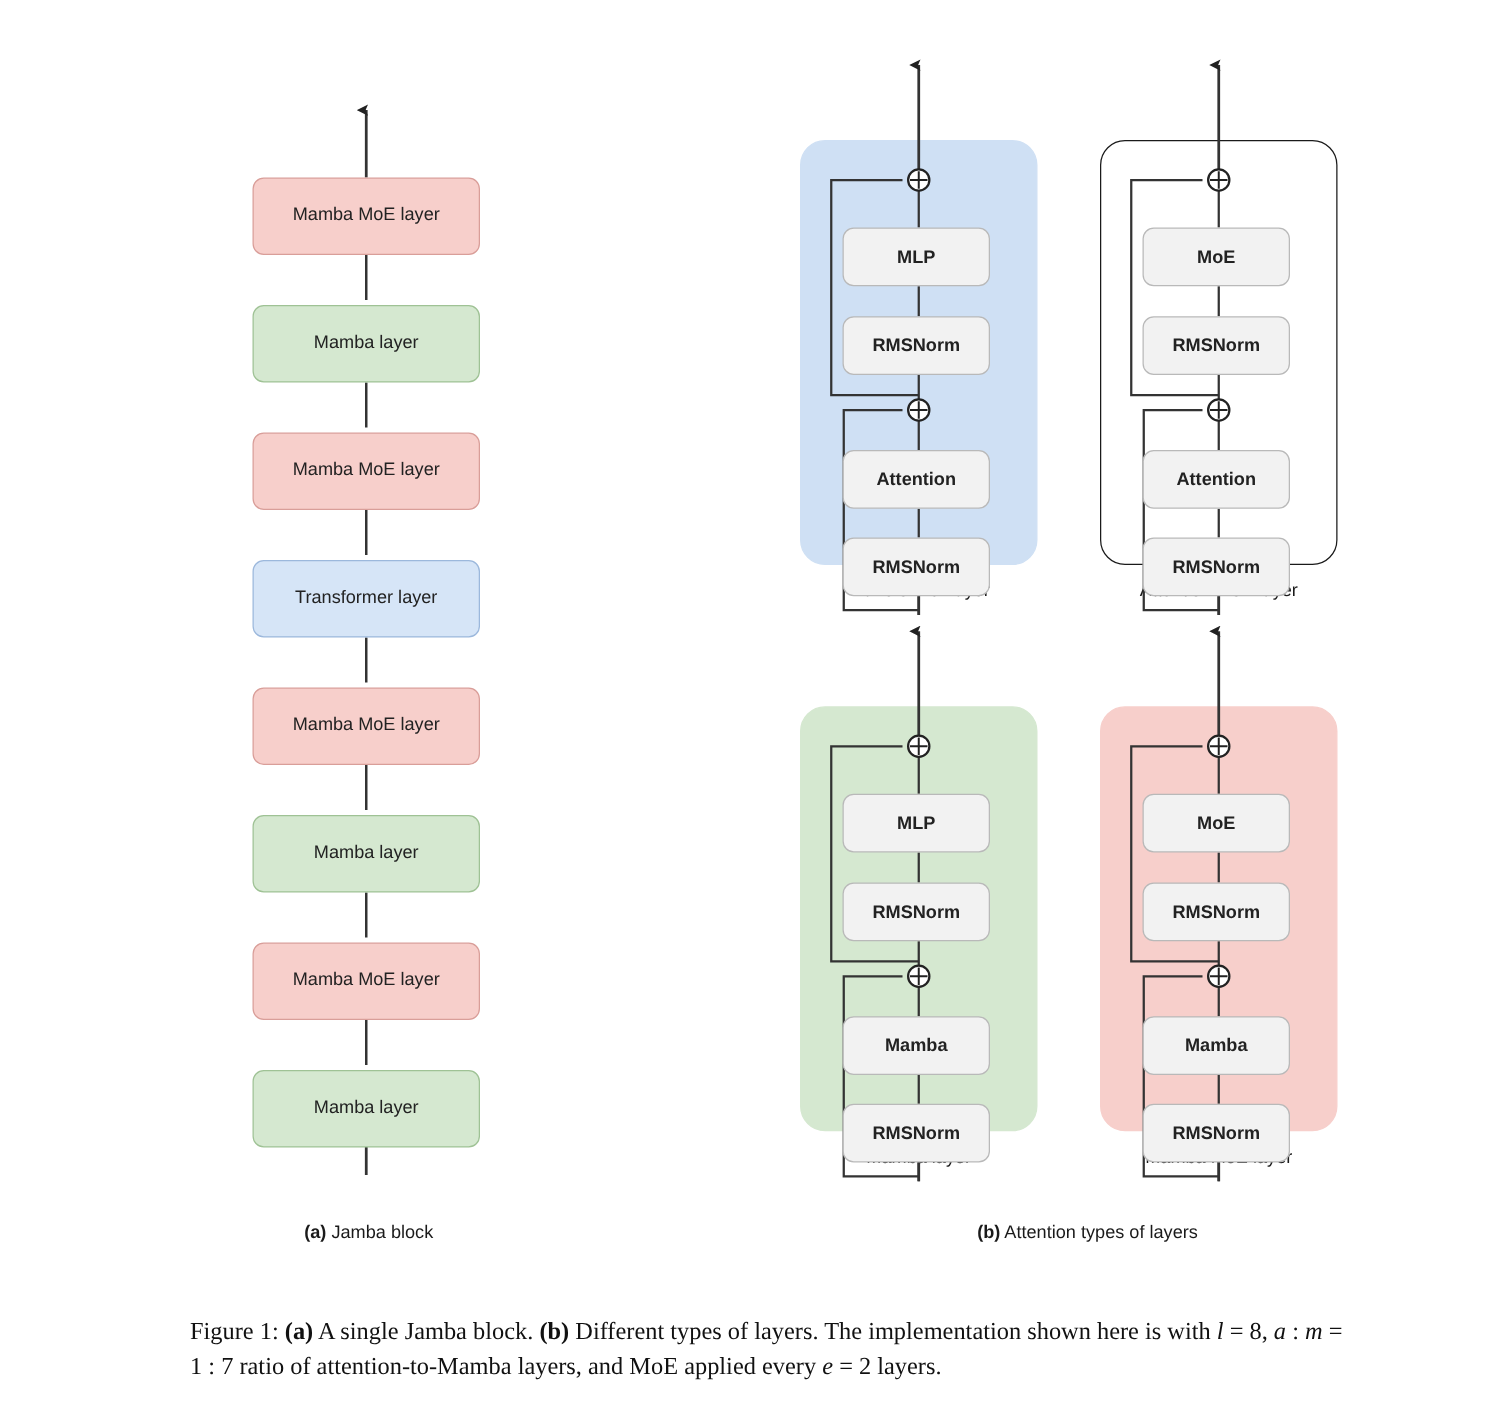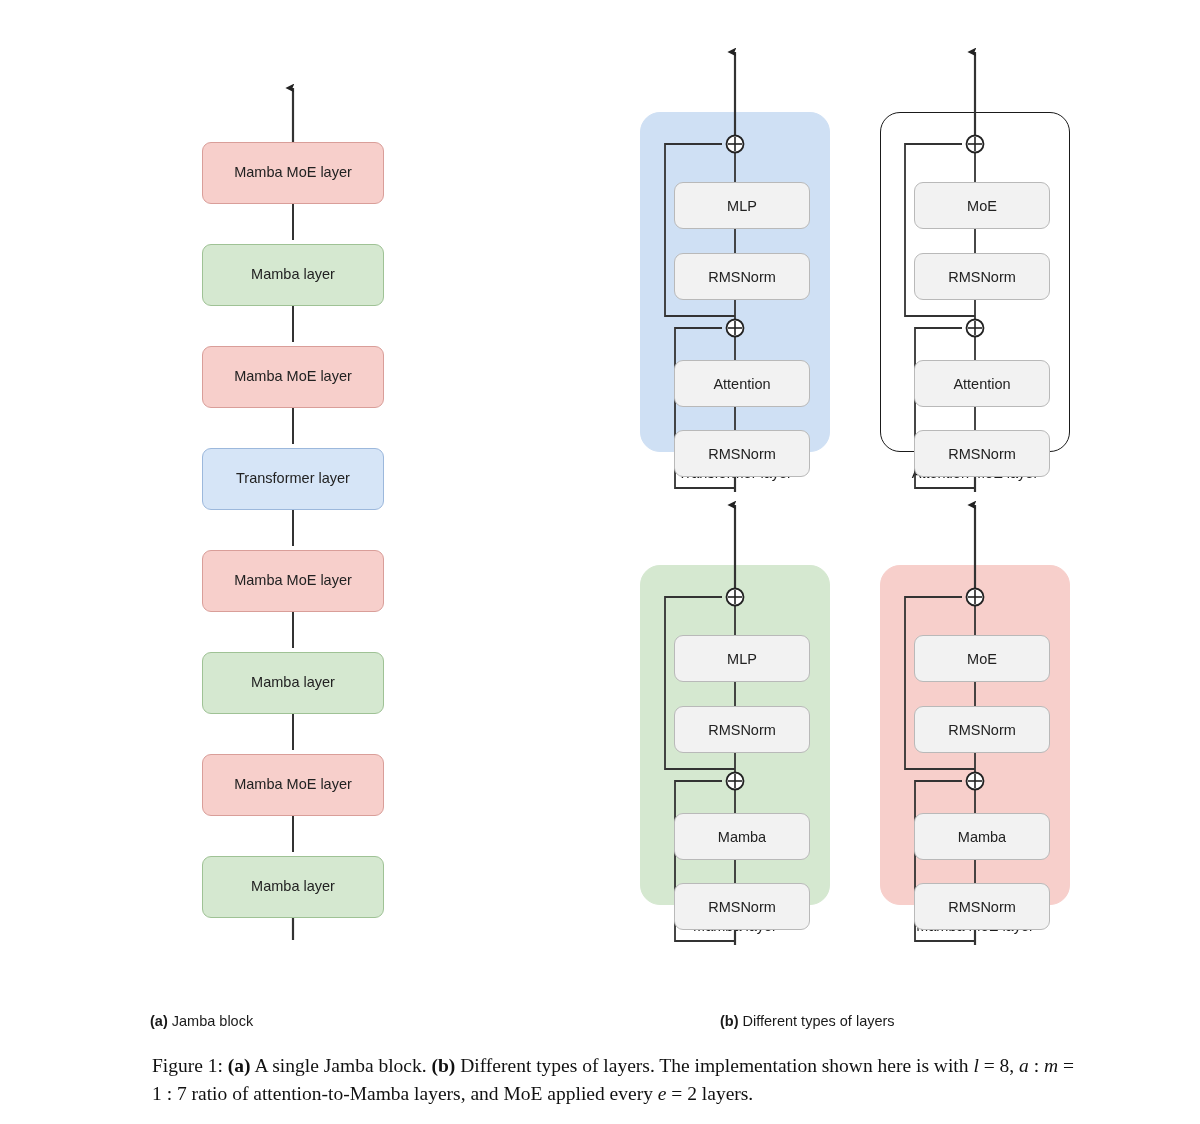--- a/index.html
+++ b/index.html
@@ -24,52 +24,52 @@
     font-size:14.5px;line-height:1.1;
     box-sizing:border-box;
     z-index:3;
   }
   .block.moe{background:#f7cfcb;border:1px solid #d99e99;}
   .block.mamba{background:#d5e8d0;border:1px solid #9fc295;}
   .block.transformer{background:#d6e5f7;border:1px solid #9cb8dc;}
 
   .subcap{
     position:absolute;
-    text-align:left;
+    text-align:center;
     font-size:14.5px;
     color:#1a1a1a;
-    margin-top:35px;
   }
   .subcap b{font-weight:bold;}
 
   
   .panel-b{position:absolute;left:600px;top:40px;width:540px;height:930px;}
 
   .layercard{
     position:absolute;
     width:190px;height:340px;
     border-radius:20px;
     box-sizing:border-box;
     z-index:2;
   }
   .layercard.blue{background:#cfe0f4;border:1px solid #cfe0f4;}
   .layercard.white{background:#ffffff;border:1.6px solid #1a1a1a;}
   .layercard.green{background:#d5e8d0;border:1px solid #d5e8d0;}
   .layercard.pink{background:#f7cfcb;border:1px solid #f7cfcb;}
 
   .innerbox{
     position:absolute;
-    width:136px;height:47px;
+    width:118px;height:47px;
     border-radius:9px;
     background:#f2f2f2;
     border:1px solid #b9b9b9;
     display:flex;align-items:center;justify-content:center;
     font-size:14.5px;color:#222;
     box-sizing:border-box;
     z-index:5;
+    font-weight:bold;
   }
   .wire{position:absolute;left:0;top:0;z-index:4;pointer-events:none;}
   .sublabel{
     position:absolute;width:240px;text-align:center;
     font-size:14.5px;color:#1a1a1a;
   }
 
   
   .caption{
     position:absolute;
@@ -273,21 +273,21 @@
     </div>
     <div class="innerbox" style="left:314px;top:773px;">
       <span>Mamba</span>
     </div>
     <div class="innerbox" style="left:314px;top:843px;">
       <span>RMSNorm</span>
     </div>
     <div class="sublabel" style="left:255px;top:878px;">Mamba MoE layer</div>
 
     <div class="subcap" style="left:120px;top:938px;width:300px;">
-      <b>(b)</b><span> Different types of layers</span>
+      <b>(b)</b><span> Attention types of layers</span>
     </div>
   </div>
 
   <div class="caption">
     <span>Figure 1:</span>
     <b>(a)</b><span> A single Jamba block. </span><b>(b)</b><span> Different types of layers. The implementation shown here is with </span><span class="mvar">l</span><span class="mnum"> = 8, </span><span class="mvar">a</span><span class="mnum"> : </span><span class="mvar">m</span><span class="mnum"> = 1 : 7</span><span> ratio of attention-to-Mamba layers, and MoE applied every </span><span class="mvar">e</span><span class="mnum"> = 2</span><span> layers.</span>
   </div>
 
 </div>
 

